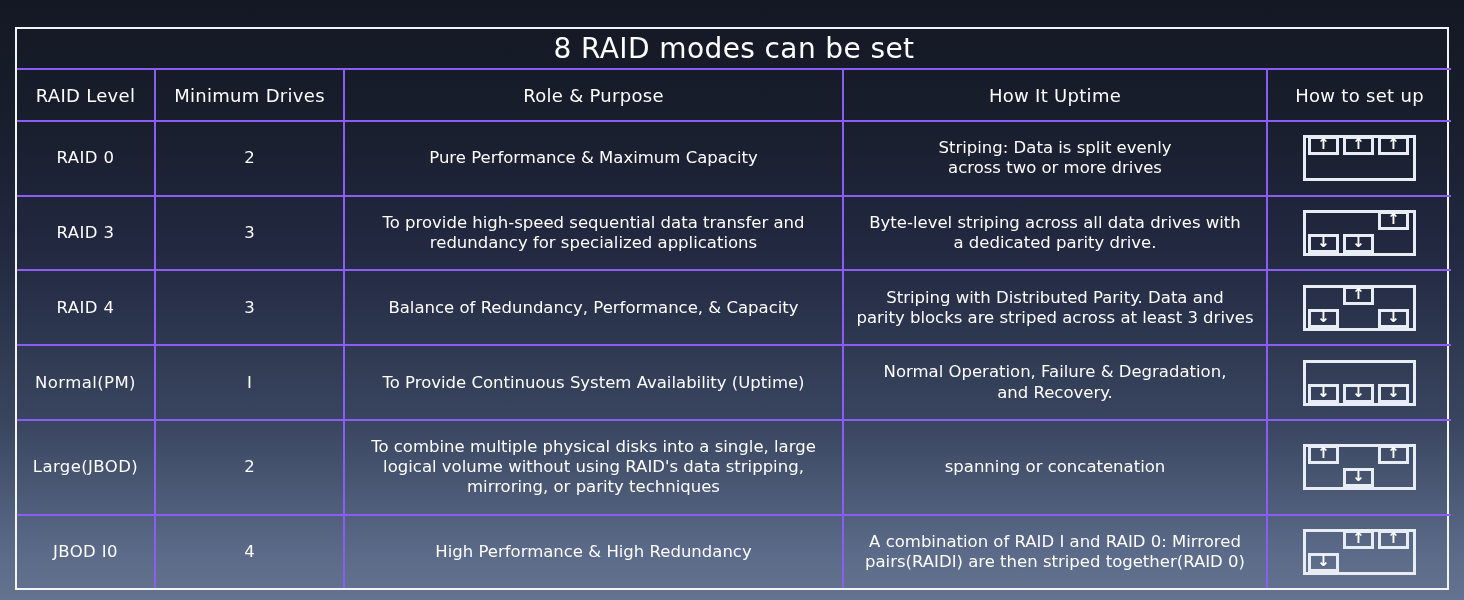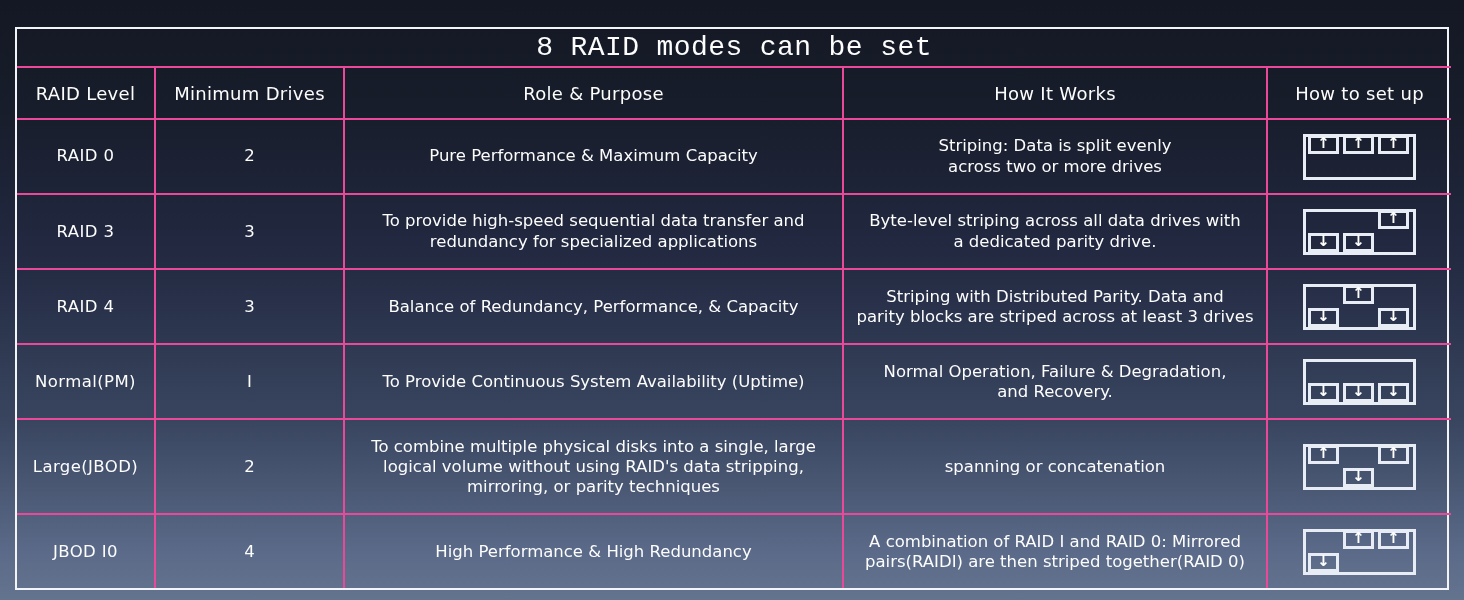--- a/index.html
+++ b/index.html
@@ -26,21 +26,21 @@
 
   table.raid-table {
     width: 100%;
     height: 100%;
     border-collapse: collapse;
     table-layout: fixed;
   }
 
   table.raid-table td,
   table.raid-table th {
-    border: 2px solid #ec4899;
+    border: 2px solid #8b5cf6;
     text-align: center;
     vertical-align: middle;
     color: #fdfdfe;
     font-weight: normal;
     padding: 3px 6px;
   }
   table.raid-table tr > *:first-child { border-left: none; }
   table.raid-table tr > *:last-child  { border-right: none; }
   table.raid-table tr:first-child > * { border-top: none; }
   table.raid-table tr:last-child  > * { border-bottom: none; }
@@ -52,21 +52,20 @@
   col.c-works  { width: 424px; }
   col.c-setup  { width: 184px; }
 
   
   .title-cell {
     height: 37px;
     font-size: 28px;
     font-weight: bold;
     letter-spacing: 0.4px;
     background: transparent;
-    font-family: Liberation Mono, monospace;
   }
 
   
   .hdr-cell {
     height: 52px;
     font-size: 18px;
     font-weight: bold;
     letter-spacing: 0.3px;
   }
 
@@ -130,21 +129,21 @@
         <col class="c-setup">
     </colgroup>
     <tbody id="table-body">
       <tr>
         <td class="title-cell" colspan="5">8 RAID modes can be set</td>
       </tr>
       <tr>
         <th class="hdr-cell">RAID Level</th>
         <th class="hdr-cell">Minimum Drives</th>
         <th class="hdr-cell">Role &amp; Purpose</th>
-        <th class="hdr-cell">How It Works</th>
+        <th class="hdr-cell">How It Uptime</th>
         <th class="hdr-cell">How to set up</th>
       </tr>
     <tr class="body-row">
           <td class="cell-level">RAID 0</td>
           <td class="cell-min">2</td>
           <td class="cell-role">Pure Performance &amp; Maximum Capacity</td>
           <td class="cell-works">Striping: Data is split evenly<br>across two or more drives</td>
           <td class="cell-setup">
             <div class="diagram">
               <div class="slot col-0 row-0">

